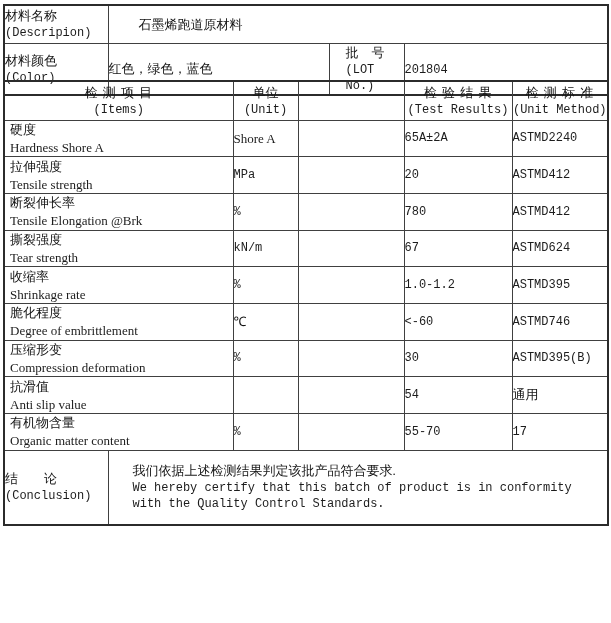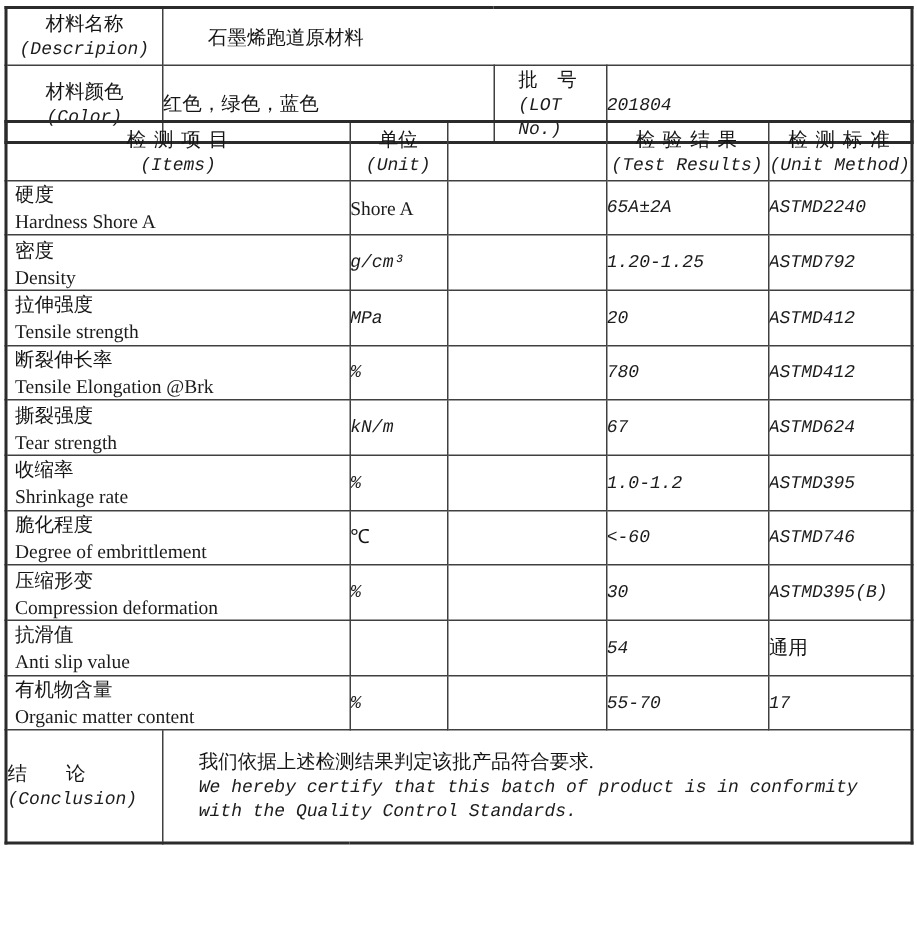--- a/index.html
+++ b/index.html
@@ -17,29 +17,29 @@
     position: absolute;
     left: 3px;
   }
   .top-table { top: 4px; width: 604px; }
   .main-table { top: 80px; width: 604px; }
   table { border: 2px solid #2b2b2b; }
   td, th { border: 1px solid #404040; padding: 0; overflow: hidden; vertical-align: middle; font-weight: normal; }
 
   
   .zh { font-family: "Liberation Serif", serif; font-size: 13px; line-height: 18px; color: #151515; }
-  .en-mono { font-family: "Liberation Mono", monospace; font-size: 12px; line-height: 16px; color: #1c1c1c; font-style: italic; }
+  .en-mono { font-family: "Liberation Mono", monospace; font-size: 12px; line-height: 16px; color: #1c1c1c; }
   .en-serif { font-family: "Liberation Serif", serif; font-size: 13px; line-height: 17px; color: #1c1c1c; }
 
   .center { }
   .cell-pad-left { padding-left: 16px; text-align: left; }
 
   
   .top-table tr { height: 38px; }
-  .label-cell { text-align: center; }
+  .label-cell { }
   .name-value-cell { vertical-align: top; }
   .name-value-cell .zh { padding: 10px 0 0 10px; margin-left: 20px; }
 
   
   .header-row { height: 39px; }
   .data-row { height: 36.7px; }
   .note-row { height: 42px; }
   .conclusion-row { height: 75px; }
 
   .item-cell { padding-left: 5px; vertical-align: middle; }
@@ -124,30 +124,20 @@
       <td colspan="2" class="item-cell">
         <div class="zh">硬度</div>
         <div class="en-serif">Hardness Shore A</div>
       </td>
       <td class="center en-serif">Shore A</td>
       <td></td>
       <td class="center en-mono">65A±2A</td>
       <td class="center en-mono">ASTMD2240</td>
     </tr>
 
-    <tr class="data-row">
-      <td colspan="2" class="item-cell">
-        <div class="zh">密度</div>
-        <div class="en-serif">Density</div>
-      </td>
-      <td class="center en-mono">g/cm³</td>
-      <td></td>
-      <td class="center en-mono">1.20-1.25</td>
-      <td class="center en-mono">ASTMD792</td>
-    </tr>
 
     <tr class="data-row">
       <td colspan="2" class="item-cell">
         <div class="zh">拉伸强度</div>
         <div class="en-serif">Tensile strength</div>
       </td>
       <td class="center en-mono">MPa</td>
       <td></td>
       <td class="center en-mono">20</td>
       <td class="center en-mono">ASTMD412</td>

